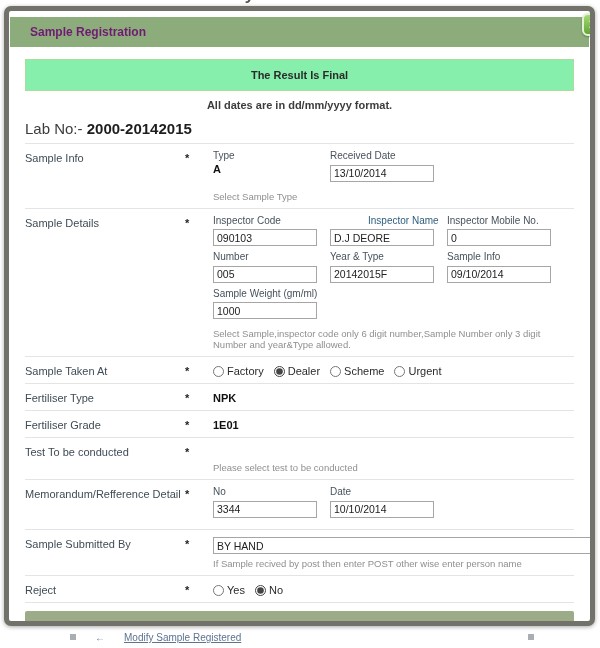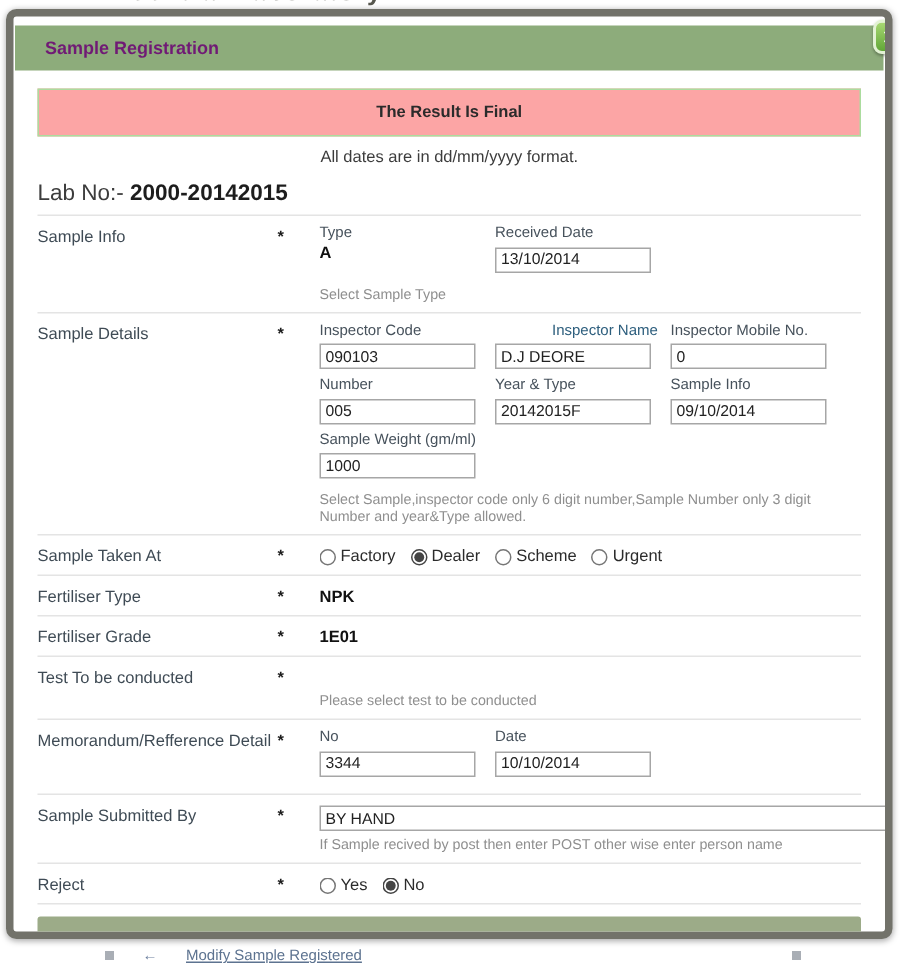--- a/index.html
+++ b/index.html
@@ -32,25 +32,25 @@
                border-radius:6px; color:#ffffff; font-weight:bold; font-size:13px;
                line-height:17px; text-align:center; cursor:pointer; padding:0;
                box-shadow:0 1px 2px rgba(0,0,0,.3); }
 
   .modal-header { margin:6px 1px 0 1px; height:30px; background:#8dac7b;
                   color:#701a75; font-size:12px; font-weight:bold;
                   display:flex; align-items:center; padding-left:20px; }
 
   .content { padding:0 16px; }
 
-  .banner { margin-top:12px; height:32px; background:#fca5a5; border:1px solid #abdc9e;
+  .banner { margin-top:12px; height:32px; background:#86efac; border:1px solid #abdc9e;
             display:flex; align-items:center; justify-content:center;
             font-size:11px; font-weight:bold; color:#2b2b2b; }
 
-  .date-note { margin-top:8px; text-align:center; font-size:11px; color:#3c3c3c; height:13px; }
+  .date-note { margin-top:8px; text-align:center; font-size:11px; color:#3c3c3c; height:13px;font-weight:bold; }
 
   .lab-no { margin-top:8px; font-size:15px; color:#3c3c3c; padding-bottom:6px;
             border-bottom:1px solid #e4e4e4; }
   .lab-no b { color:#1d1d1d; }
 
   .form-row { display:flex; align-items:flex-start; padding:6px 0;
               border-bottom:1px solid #e4e4e4; }
   .row-label { width:160px; font-size:11px; color:#3f4b55; padding-top:2px; flex:none; }
   .req { width:28px; font-size:11px; font-weight:bold; color:#1d1d1d; padding-top:2px; flex:none; }
   .row-content { flex:1; }

